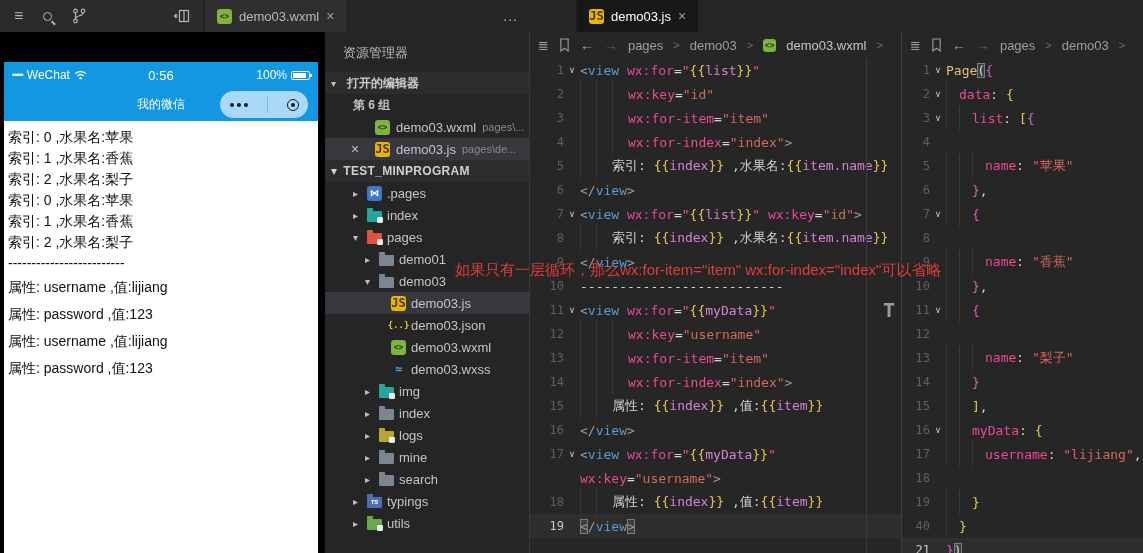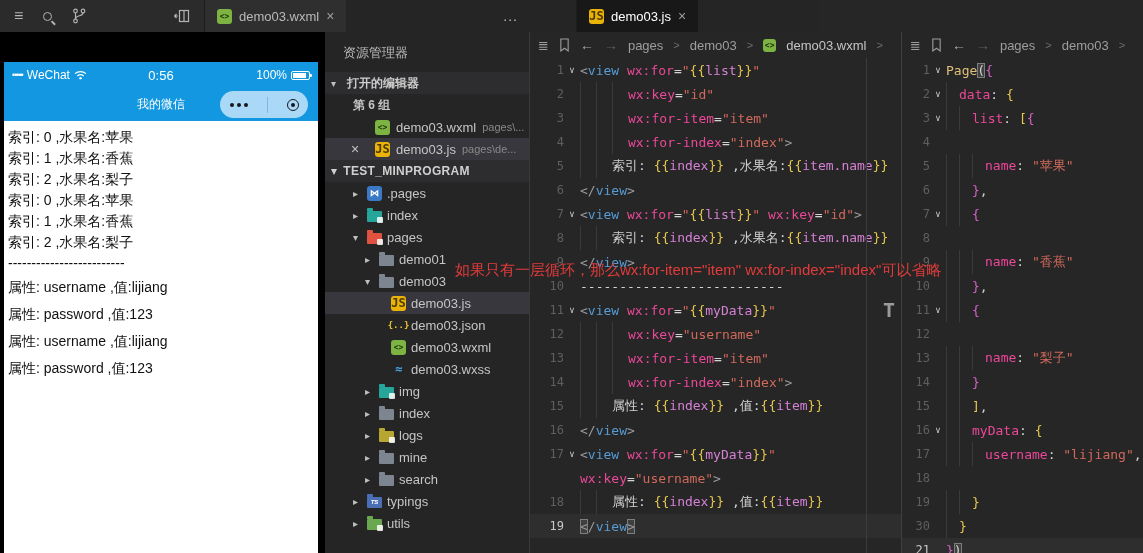--- a/index.html
+++ b/index.html
@@ -759,21 +759,21 @@
               <span class="fold"></span>
             </span>
             <span class="codeln">
               <span class="guide"></span>
               <span class="guide"></span>
               <span class="toks"><span class="tk bg">}</span></span>
             </span>
           </div>
           <div class="cl">
             <span class="gut">
-              <span class="lnum">30</span>
+              <span class="lnum">40</span>
               <span class="fold"></span>
             </span>
             <span class="codeln">
               <span class="guide"></span>
               <span class="toks"><span class="tk bg">}</span></span>
             </span>
           </div>
           <div class="cl cur">
             <span class="gut">
               <span class="lnum">21</span>

